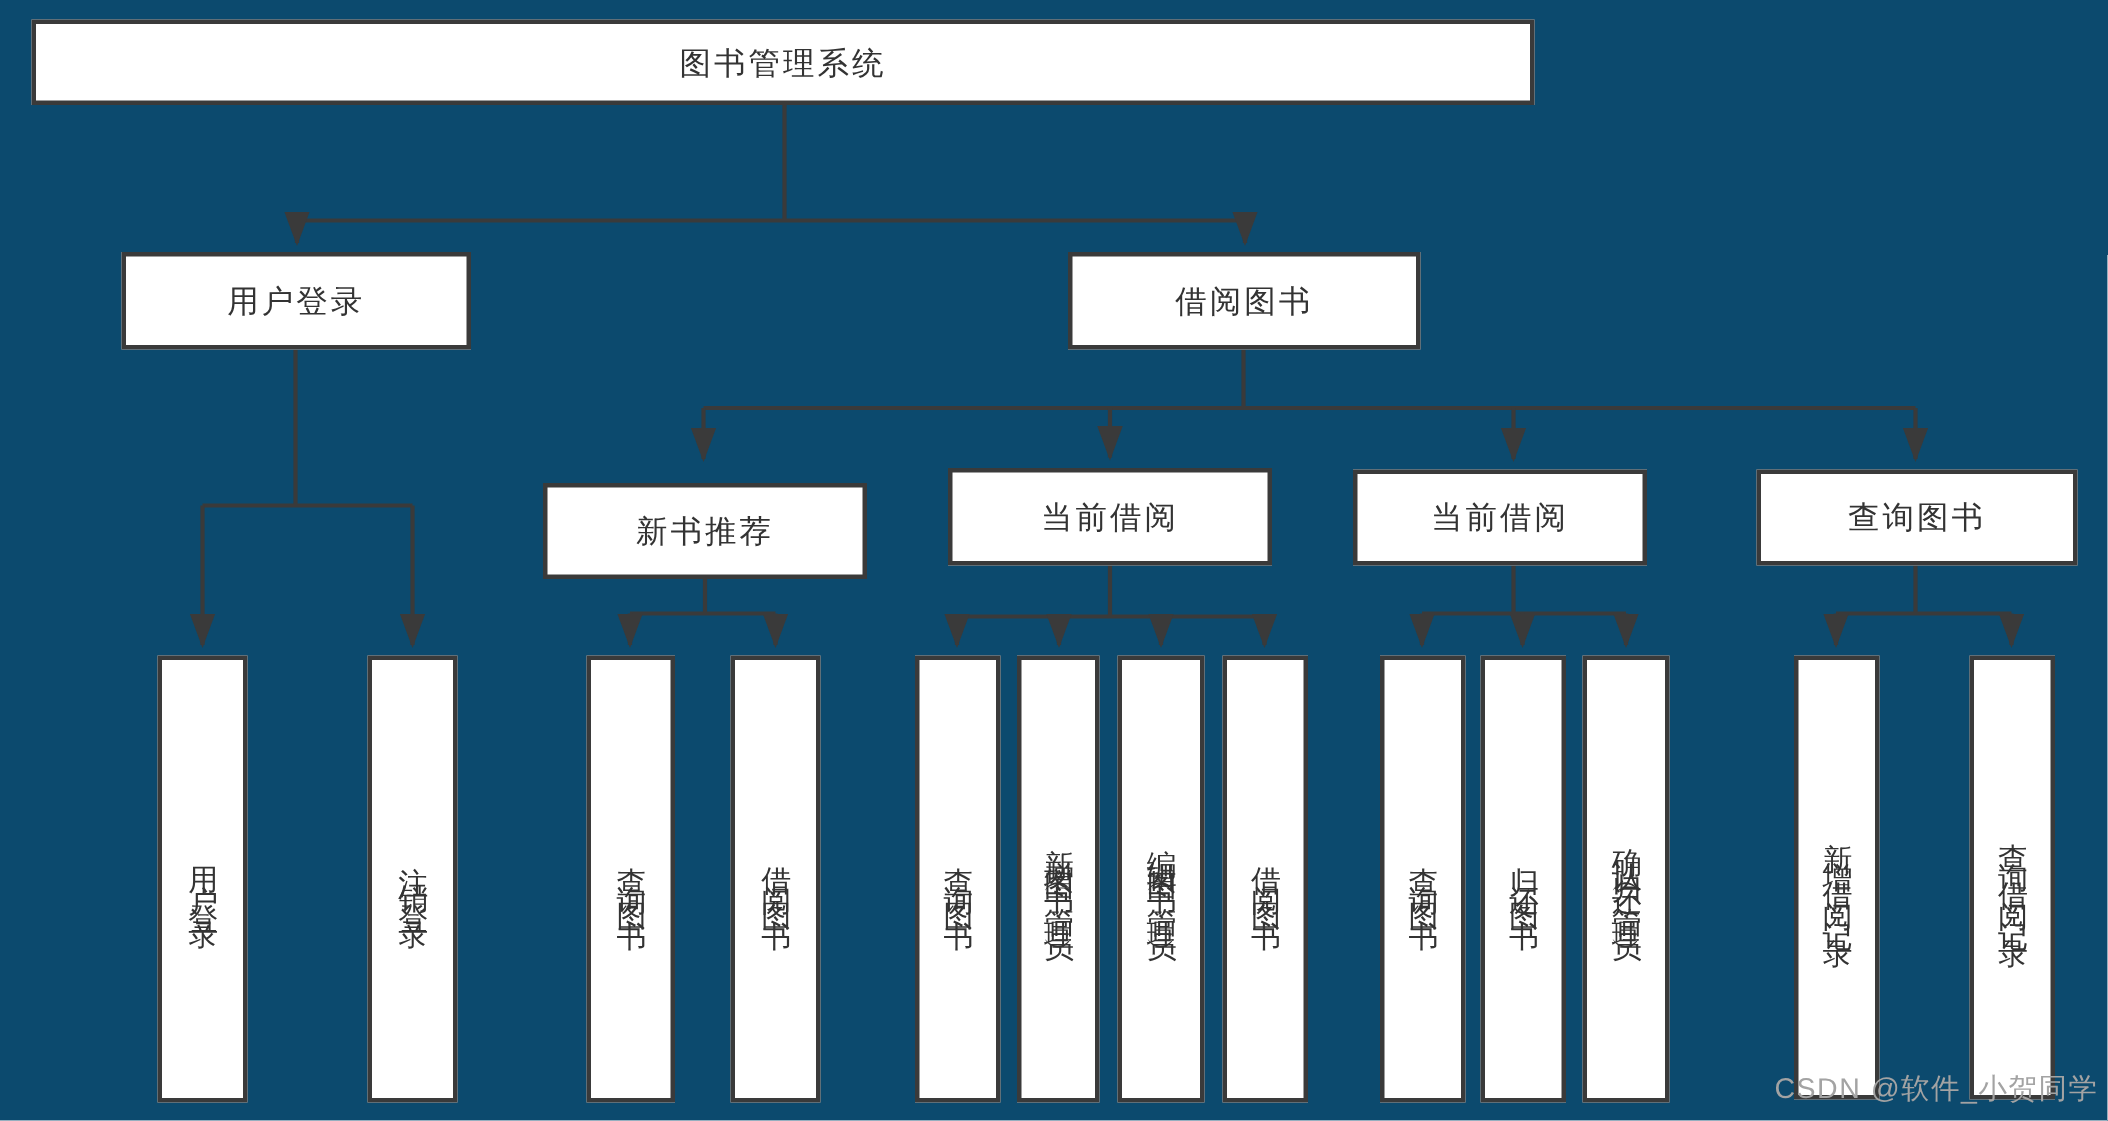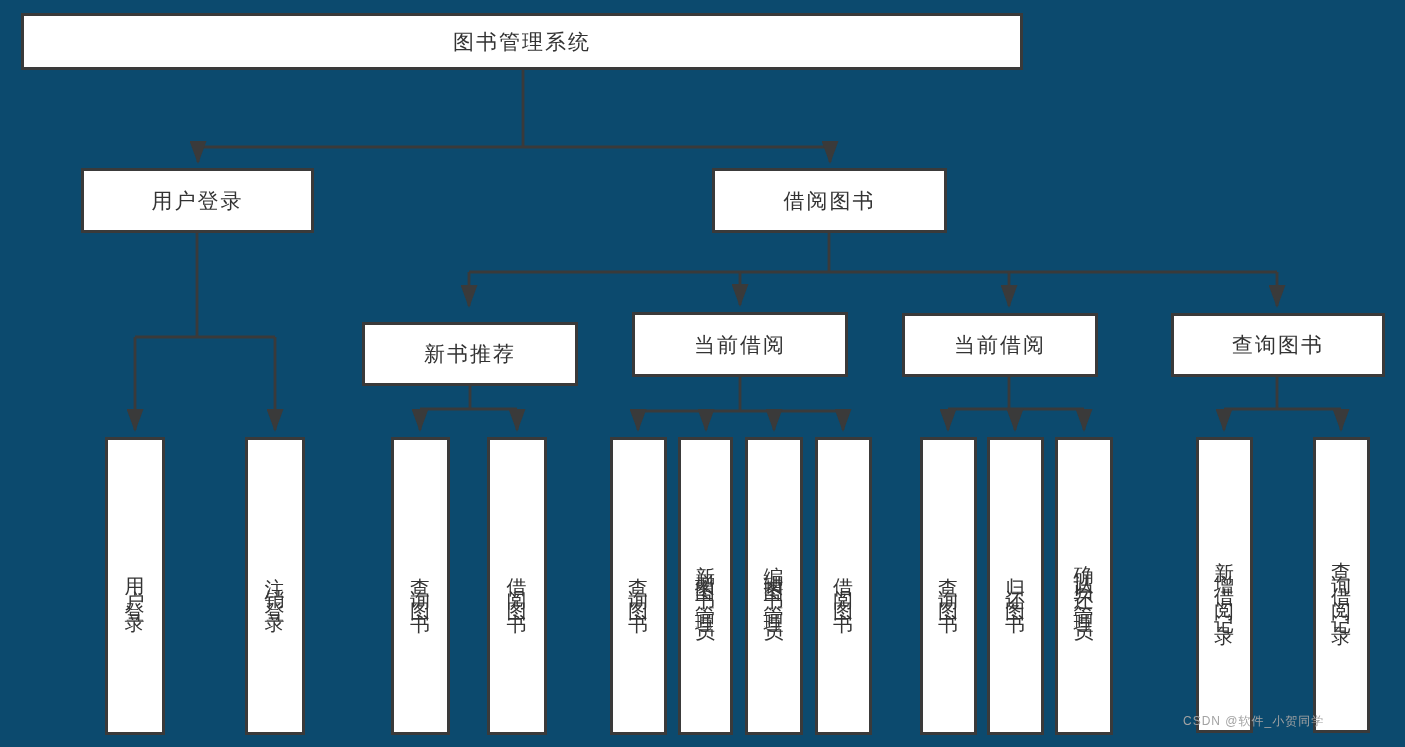--- a/index.html
+++ b/index.html
@@ -22,21 +22,21 @@
   }
   .leaf .vtxt {
     writing-mode:vertical-rl; text-orientation:mixed;
     font-size:20px; line-height:1; color:#333333;
   }
   .sp4 { letter-spacing:12px; }
   .sp6 { letter-spacing:13px; }
   .sp9 { letter-spacing:8px; }
   .watermark {
     position:absolute; z-index:2; left:1183px; top:713px;
-    font-size:12px; letter-spacing:1px; color:#a3a3a3; white-space:nowrap;
+    font-size:19px; letter-spacing:1px; color:#a3a3a3; white-space:nowrap;
   }
 </style>
 </head>
 <body>
 
 <div class="canvas">
 
   <svg class="wires" width="1405" height="747" viewBox="0 0 1405 747">
     <defs>
       <marker id="arrow" markerUnits="userSpaceOnUse" markerWidth="24" markerHeight="17" viewBox="0 0 24 17" refX="21" refY="8.5" orient="auto">

